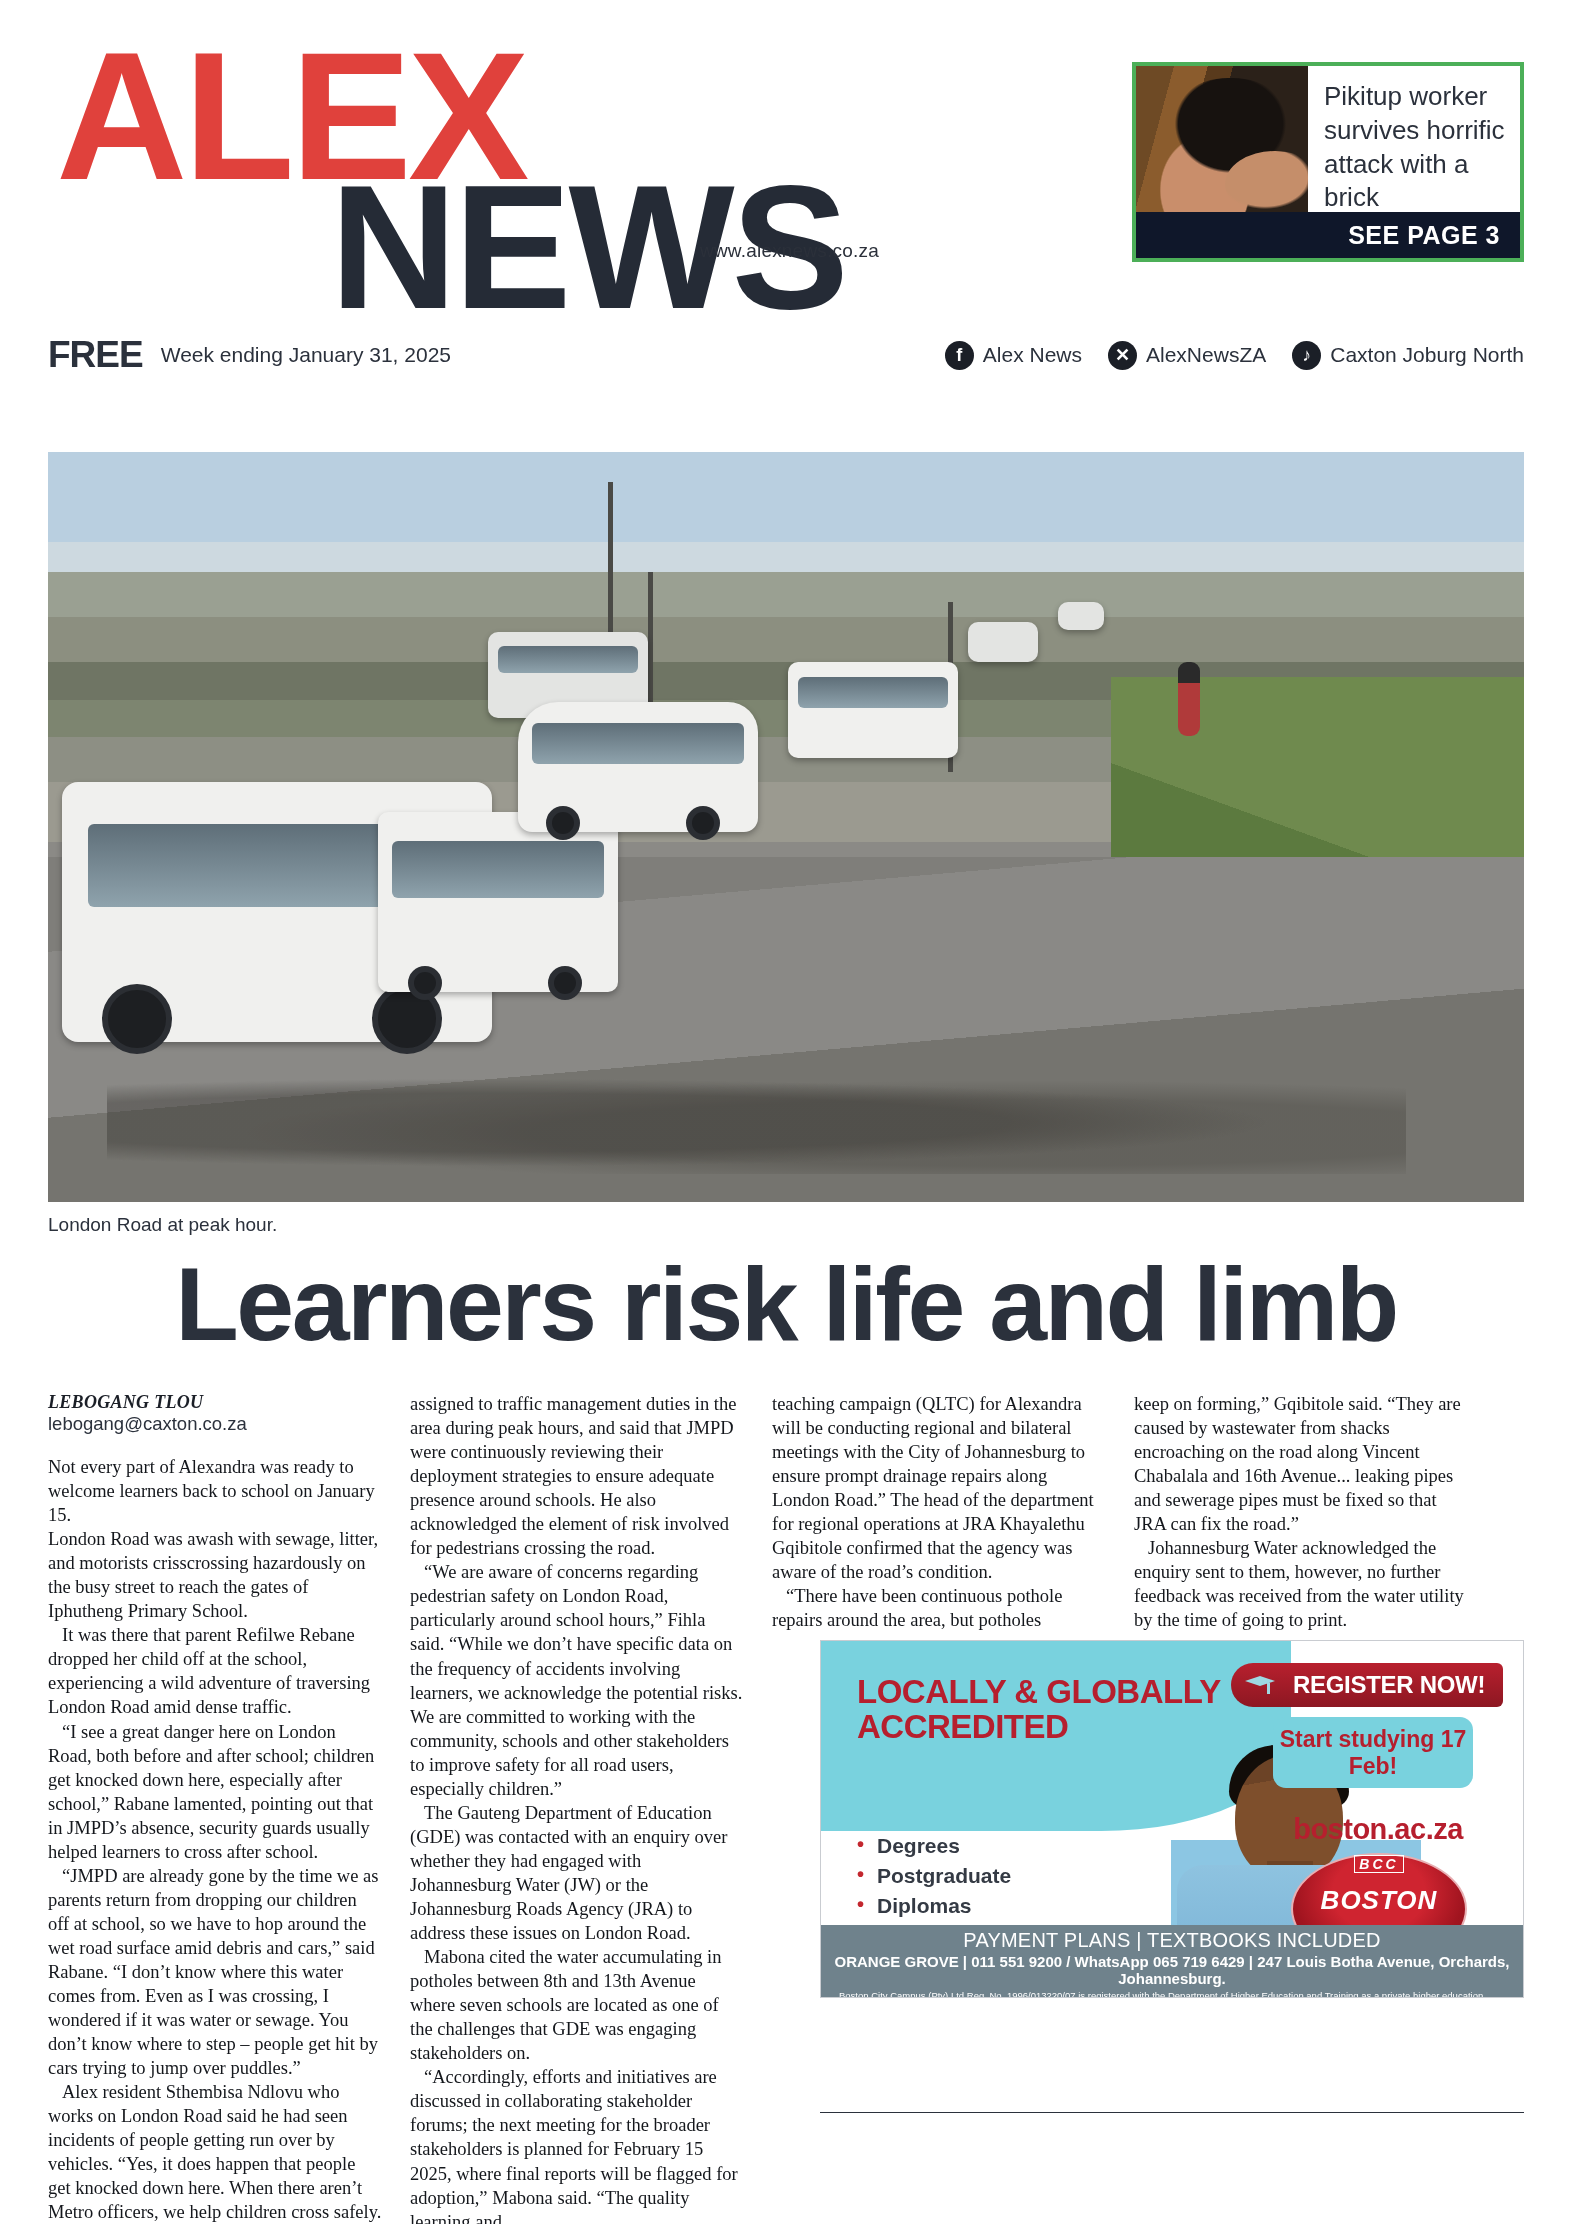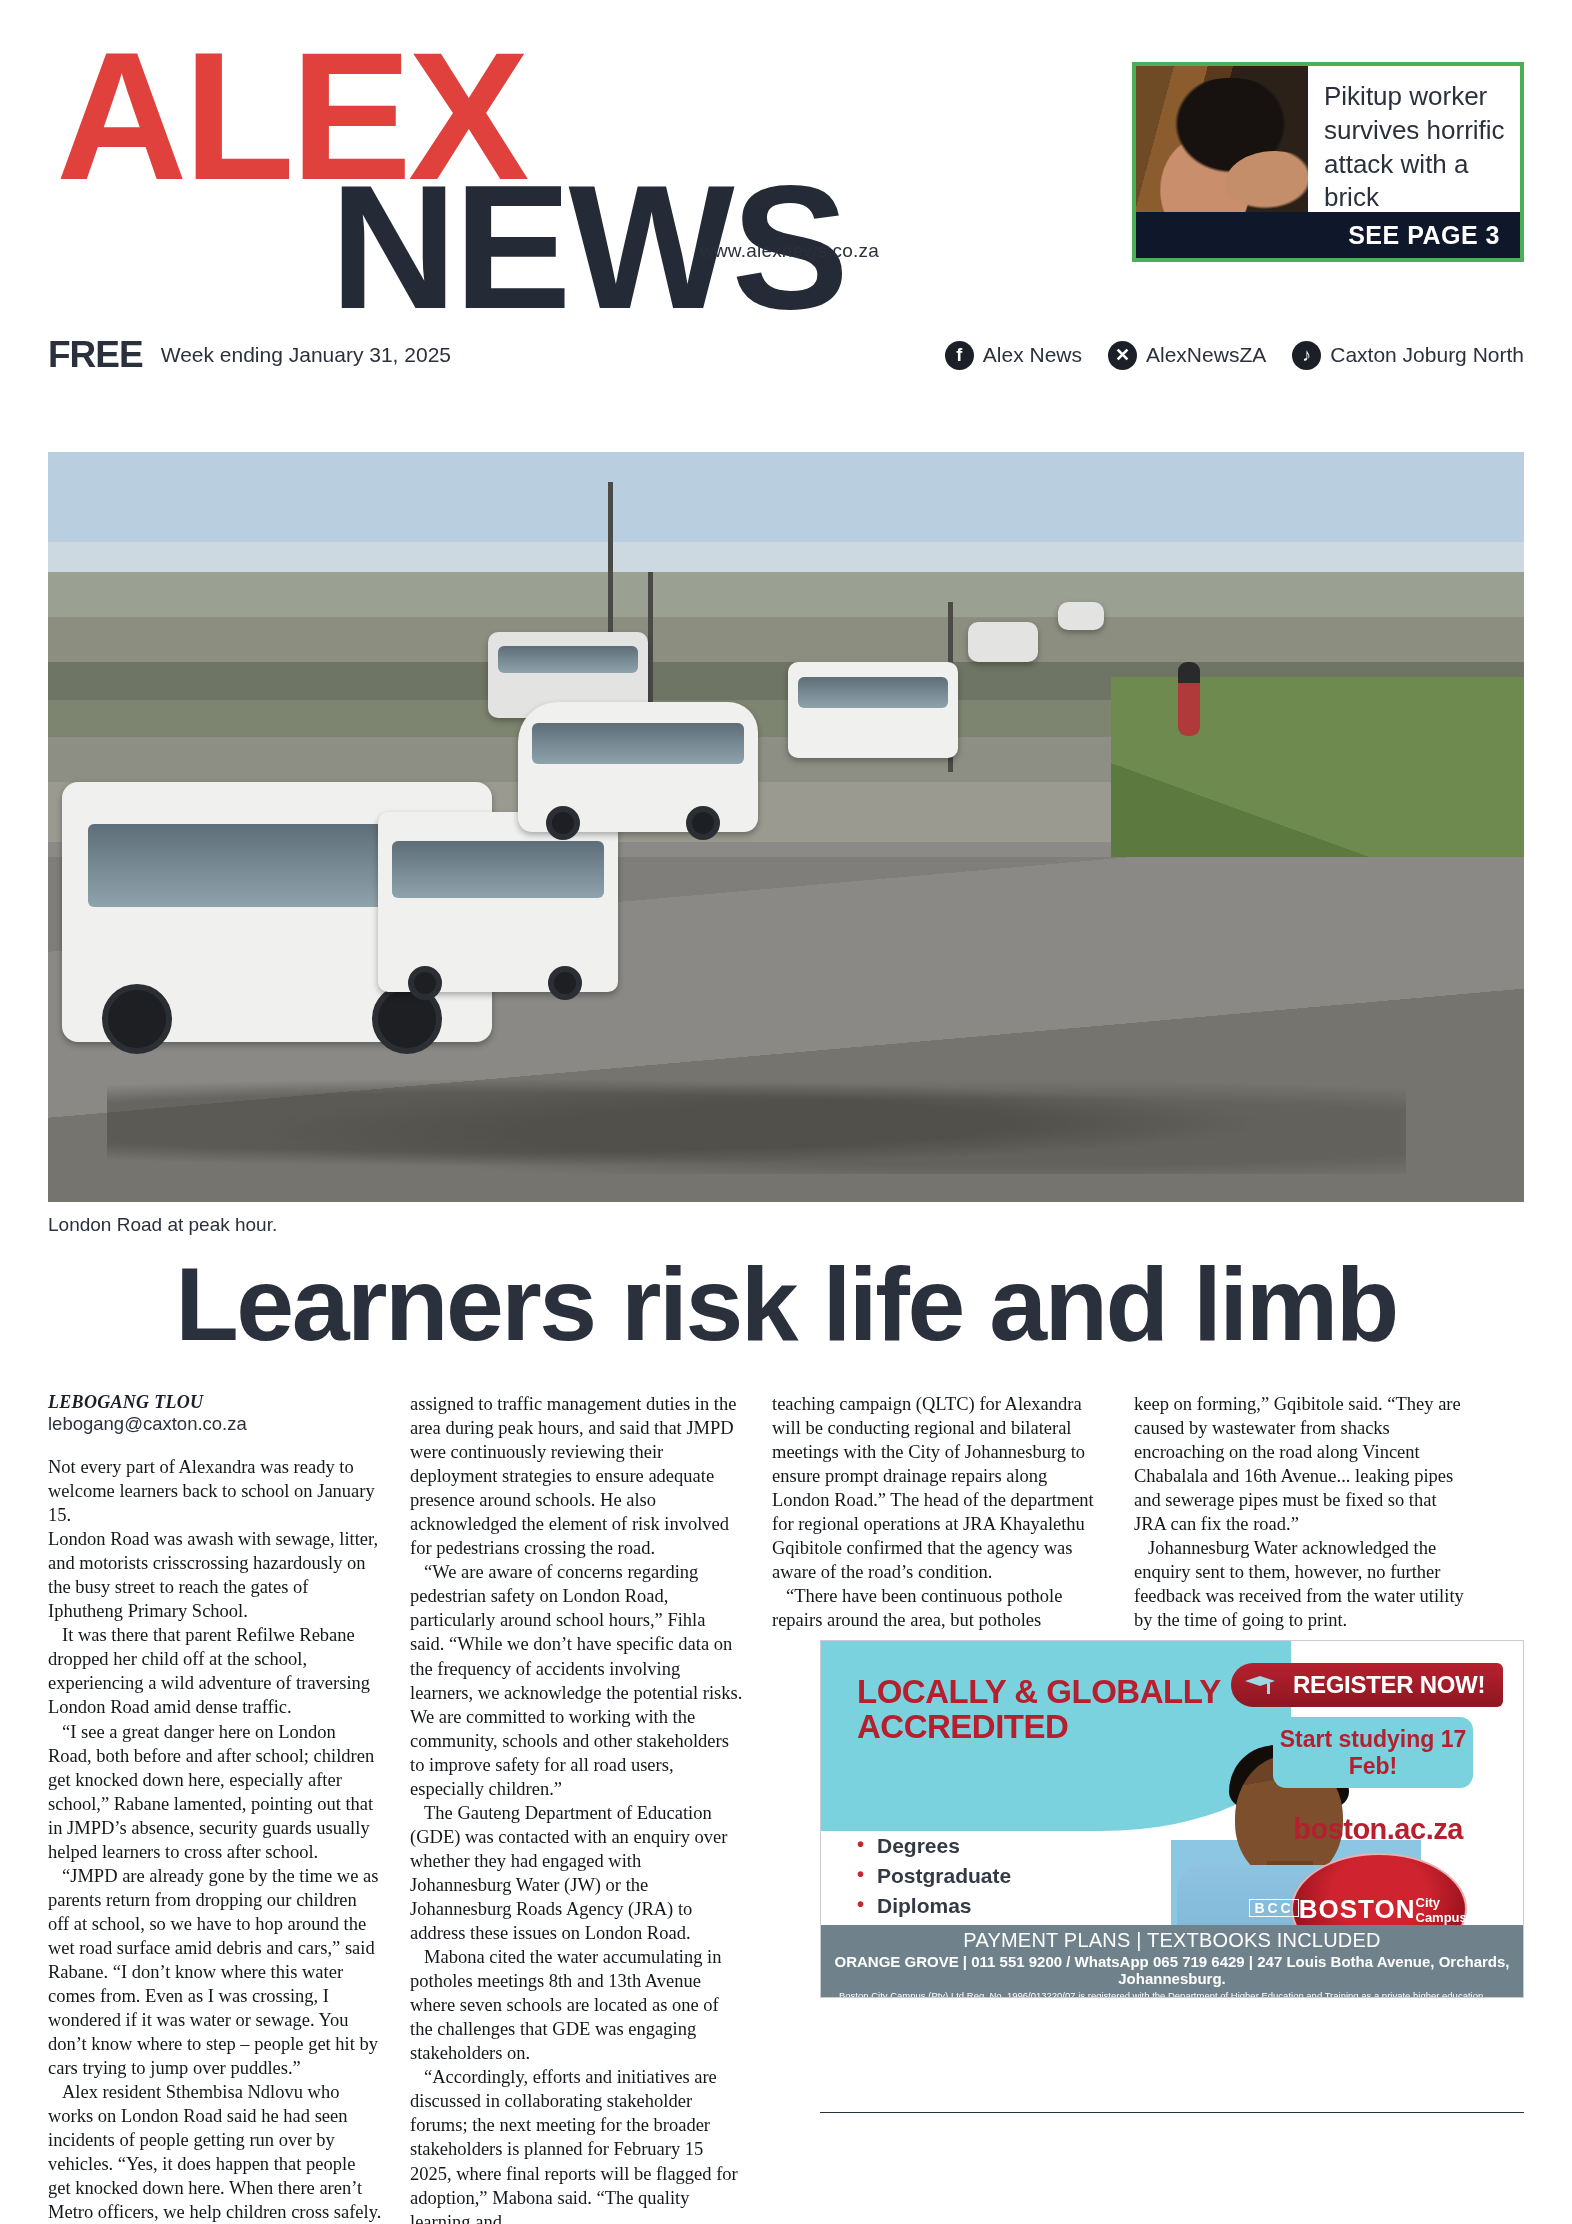--- a/index.html
+++ b/index.html
@@ -214,21 +214,21 @@
     color:#b61f2e; font-weight:bold; font-size:23px; line-height:1.16;
   }
   .ad-url {
     position:absolute; left:452px; top:172px; width:210px; text-align:center;
     color:#b61f2e; font-weight:bold; font-size:29px; letter-spacing:-.5px;
   }
   .boston-logo {
     position:absolute; left:470px; top:212px; width:176px; height:112px; border-radius:50%;
     background: radial-gradient(ellipse at 50% 35%, #cf2430 0 38%, #a0141f 70%, #8d0f19 100%);
     border:2px solid #e8aeb2;
-    display:flex; flex-direction:row; align-items:center; justify-content:center; color:#fff;
+    display:flex; flex-direction:column; align-items:center; justify-content:space-between; color:#fff;font-style:italic;
   }
   .bcc { font-size:14px; font-weight:bold; letter-spacing:3px; border:1px solid #fff; padding:0 4px; margin-bottom:2px;}
   .b-name { font-weight:bold; font-size:26px; letter-spacing:1px; line-height:1; }
   .b-sub { font-size:13px; font-weight:bold; margin-top:1px; }
   .b-tag { font-size:8px; margin-top:2px; letter-spacing:.4px; }
   .serious {
     position:absolute; left:430px; top:332px; width:260px; text-align:center;
     font-weight:bold; font-size:16px; line-height:1.22; color:#2b313c;
   }
   .ad-foot {
@@ -331,21 +331,21 @@
         <p class="ind">“JMPD are already gone by the time we as parents return from dropping our children off at school, so we have to hop around the wet road surface amid debris and cars,” said Rabane. “I don’t know where this water comes from. Even as I was crossing, I wondered if it was water or sewage. You don’t know where to step – people get hit by cars trying to jump over puddles.”</p>
         <p class="ind">Alex resident Sthembisa Ndlovu who works on London Road said he had seen incidents of people getting run over by vehicles. “Yes, it does happen that people get knocked down here. When there aren’t Metro officers, we help children cross safely. I could never just leave a child to get knocked over,” Ndlovu said.</p>
 
       </div>
     </div>
     <div class="col">
       <div class="body">
         <p>assigned to traffic management duties in the area during peak hours, and said that JMPD were continuously reviewing their deployment strategies to ensure adequate presence around schools. He also acknowledged the element of risk involved for pedestrians crossing the road.</p>
         <p class="ind">“We are aware of concerns regarding pedestrian safety on London Road, particularly around school hours,” Fihla said. “While we don’t have specific data on the frequency of accidents involving learners, we acknowledge the potential risks. We are committed to working with the community, schools and other stakeholders to improve safety for all road users, especially children.”</p>
         <p class="ind">The Gauteng Department of Education (GDE) was contacted with an enquiry over whether they had engaged with Johannesburg Water (JW) or the Johannesburg Roads Agency (JRA) to address these issues on London Road.</p>
-        <p class="ind">Mabona cited the water accumulating in potholes meetings 8th and 13th Avenue where seven schools are located as one of the challenges that GDE was engaging stakeholders on.</p>
+        <p class="ind">Mabona cited the water accumulating in potholes between 8th and 13th Avenue where seven schools are located as one of the challenges that GDE was engaging stakeholders on.</p>
         <p class="ind">“Accordingly, efforts and initiatives are discussed in collaborating stakeholder forums; the next meeting for the broader stakeholders is planned for February 15 2025, where final reports will be flagged for adoption,” Mabona said. “The quality learning and</p>
       </div>
     </div>
     <div class="col">
       <div class="body">
         <p>teaching campaign (QLTC) for Alexandra will be conducting regional and bilateral meetings with the City of Johannesburg to ensure prompt drainage repairs along London Road.” The head of the department for regional operations at JRA Khayalethu Gqibitole confirmed that the agency was aware of the road’s condition.</p>
         <p class="ind">“There have been continuous pothole repairs around the area, but potholes</p>
       </div>
     </div>
     <div class="col">

